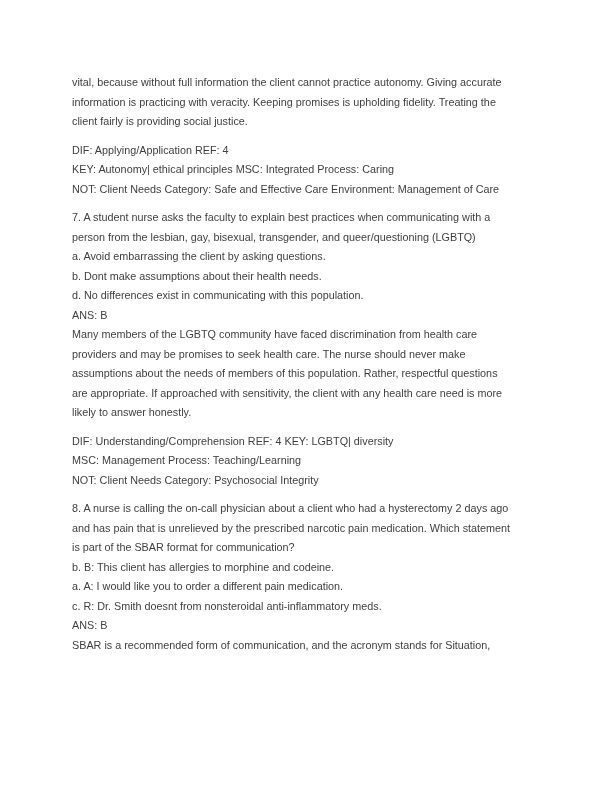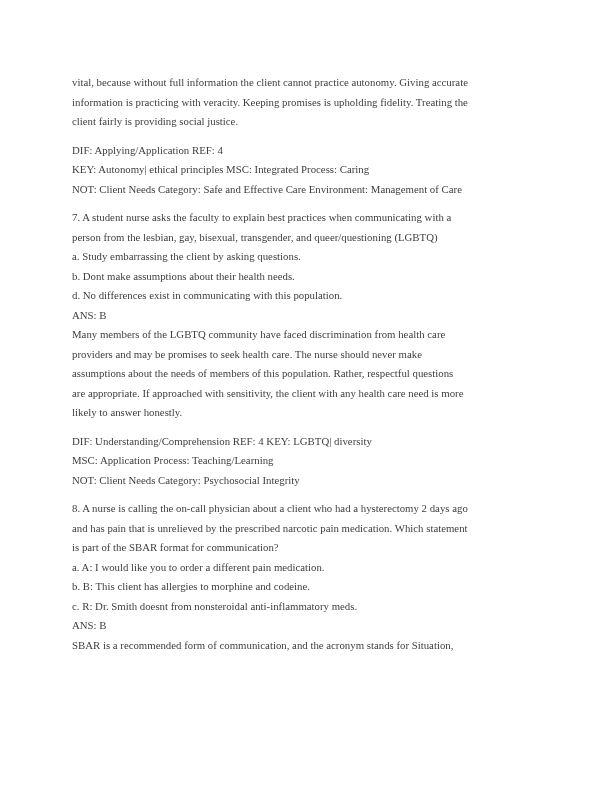--- a/index.html
+++ b/index.html
@@ -5,21 +5,21 @@
   html, body {
     margin: 0;
     padding: 0;
     background: #ffffff;
   }
   .page {
     position: relative;
     width: 612px;
     height: 712px;
     background: #ffffff;
-    font-family: Liberation Serif, serif;
+    font-family: Liberation Sans, sans-serif;
     overflow: hidden;
   }
   .content {
     position: absolute;
     left: 72px;
     top: 73px;
     width: 472px;
     color: #3e3e3e;
     font-size: 10.8px;
   }
@@ -88,45 +88,45 @@
 
     <div class="line">DIF: Applying/Application REF: 4</div>
         <div class="line">KEY: Autonomy| ethical principles MSC: Integrated Process: Caring</div>
         <div class="line">NOT: Client Needs Category: Safe and Effective Care Environment: Management of Care</div>
       </section>
 
     <section class="block">
 
     <div class="line">7. A student nurse asks the faculty to explain best practices when communicating with a</div>
         <div class="line">person from the lesbian, gay, bisexual, transgender, and queer/questioning (LGBTQ)</div>
-        <div class="line">a. Study embarrassing the client by asking questions.</div>
+        <div class="line">a. Avoid embarrassing the client by asking questions.</div>
         <div class="line">b. Dont make assumptions about their health needs.</div>
         <div class="line">d. No differences exist in communicating with this population.</div>
         <div class="line">ANS: B</div>
         <div class="line">Many members of the LGBTQ community have faced discrimination from health care</div>
         <div class="line">providers and may be promises to seek health care. The nurse should never make</div>
         <div class="line">assumptions about the needs of members of this population. Rather, respectful questions</div>
         <div class="line">are appropriate. If approached with sensitivity, the client with any health care need is more</div>
         <div class="line">likely to answer honestly.</div>
       </section>
 
     <section class="block">
 
     <div class="line">DIF: Understanding/Comprehension REF: 4 KEY: LGBTQ| diversity</div>
-        <div class="line">MSC: Application Process: Teaching/Learning</div>
+        <div class="line">MSC: Management Process: Teaching/Learning</div>
         <div class="line">NOT: Client Needs Category: Psychosocial Integrity</div>
       </section>
 
     <section class="block">
 
     <div class="line">8. A nurse is calling the on-call physician about a client who had a hysterectomy 2 days ago</div>
         <div class="line">and has pain that is unrelieved by the prescribed narcotic pain medication. Which statement</div>
         <div class="line">is part of the SBAR format for communication?</div>
+        <div class="line">b. B: This client has allergies to morphine and codeine.</div>
         <div class="line">a. A: I would like you to order a different pain medication.</div>
-        <div class="line">b. B: This client has allergies to morphine and codeine.</div>
         <div class="line">c. R: Dr. Smith doesnt from nonsteroidal anti-inflammatory meds.</div>
         <div class="line">ANS: B</div>
         <div class="line">SBAR is a recommended form of communication, and the acronym stands for Situation,</div>
       </section>
 
   </main>
 
   <div class="logo-pill" style="background: rgb(20, 21, 28);">
     <span style="display:flex;">
       <svg width="15" height="15" viewBox="0 0 15 15" fill="none">

